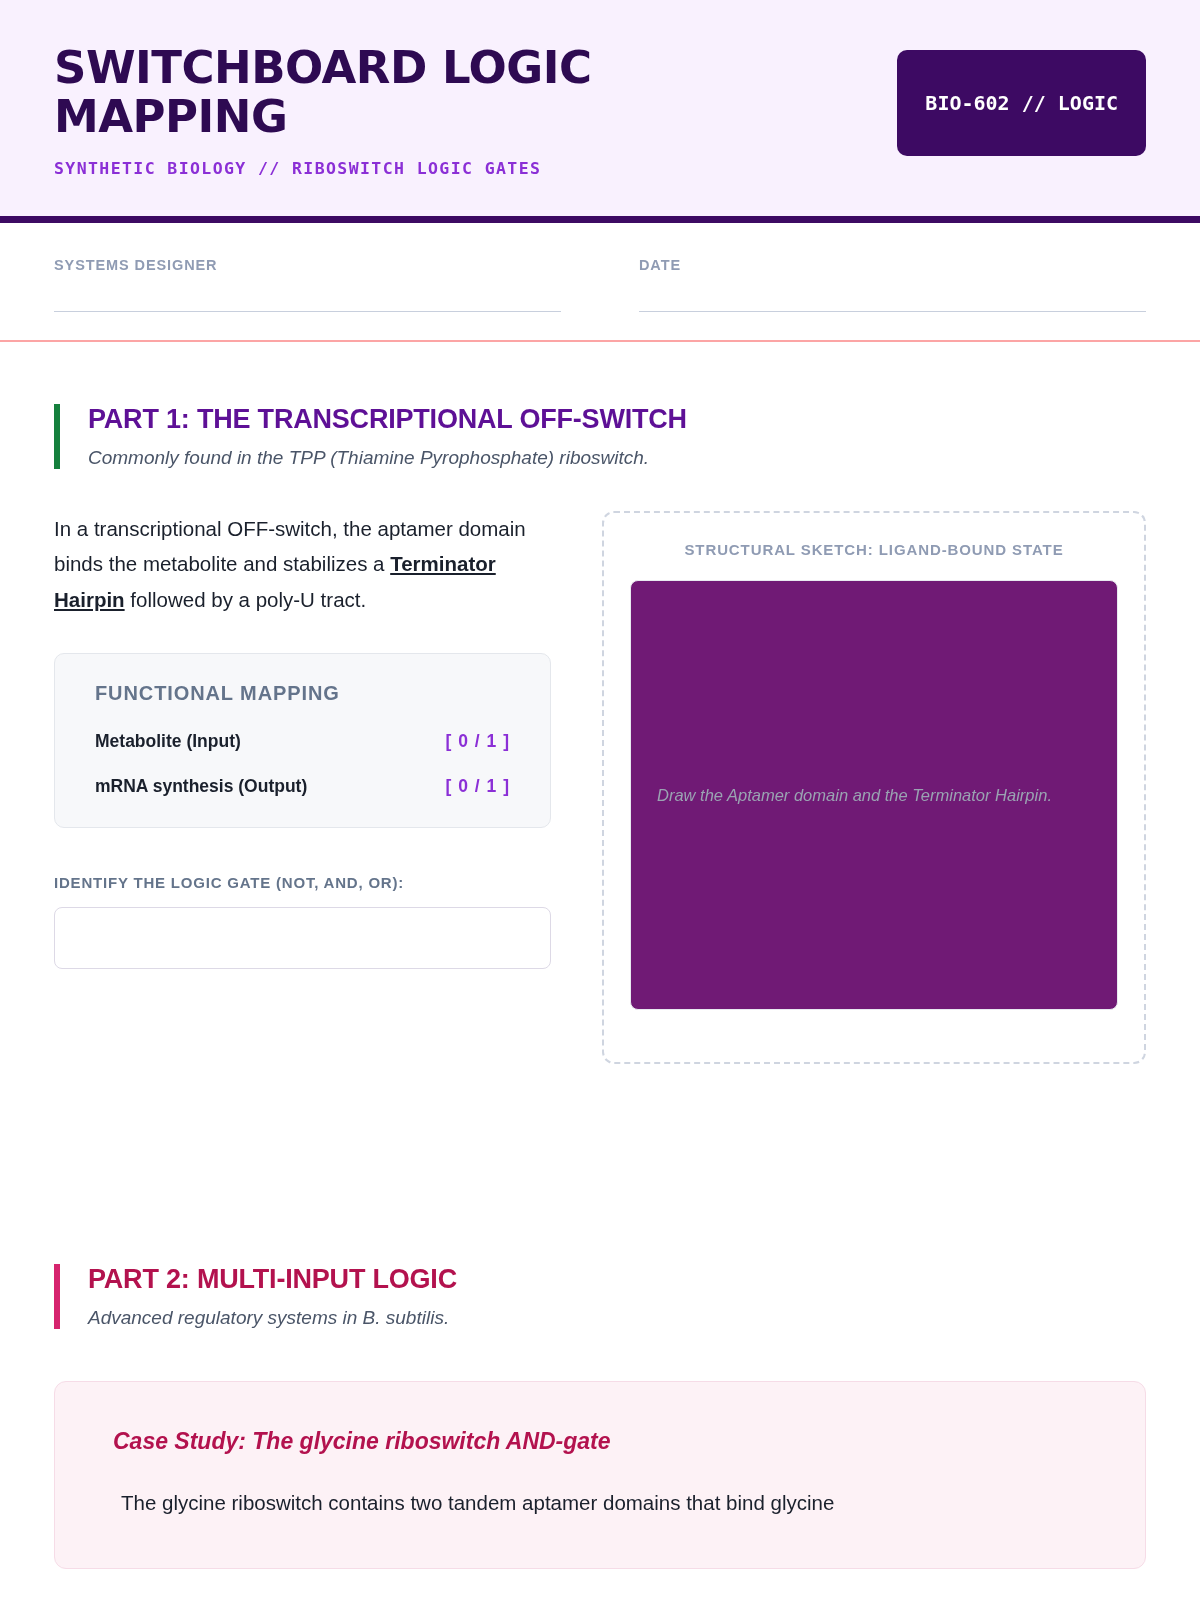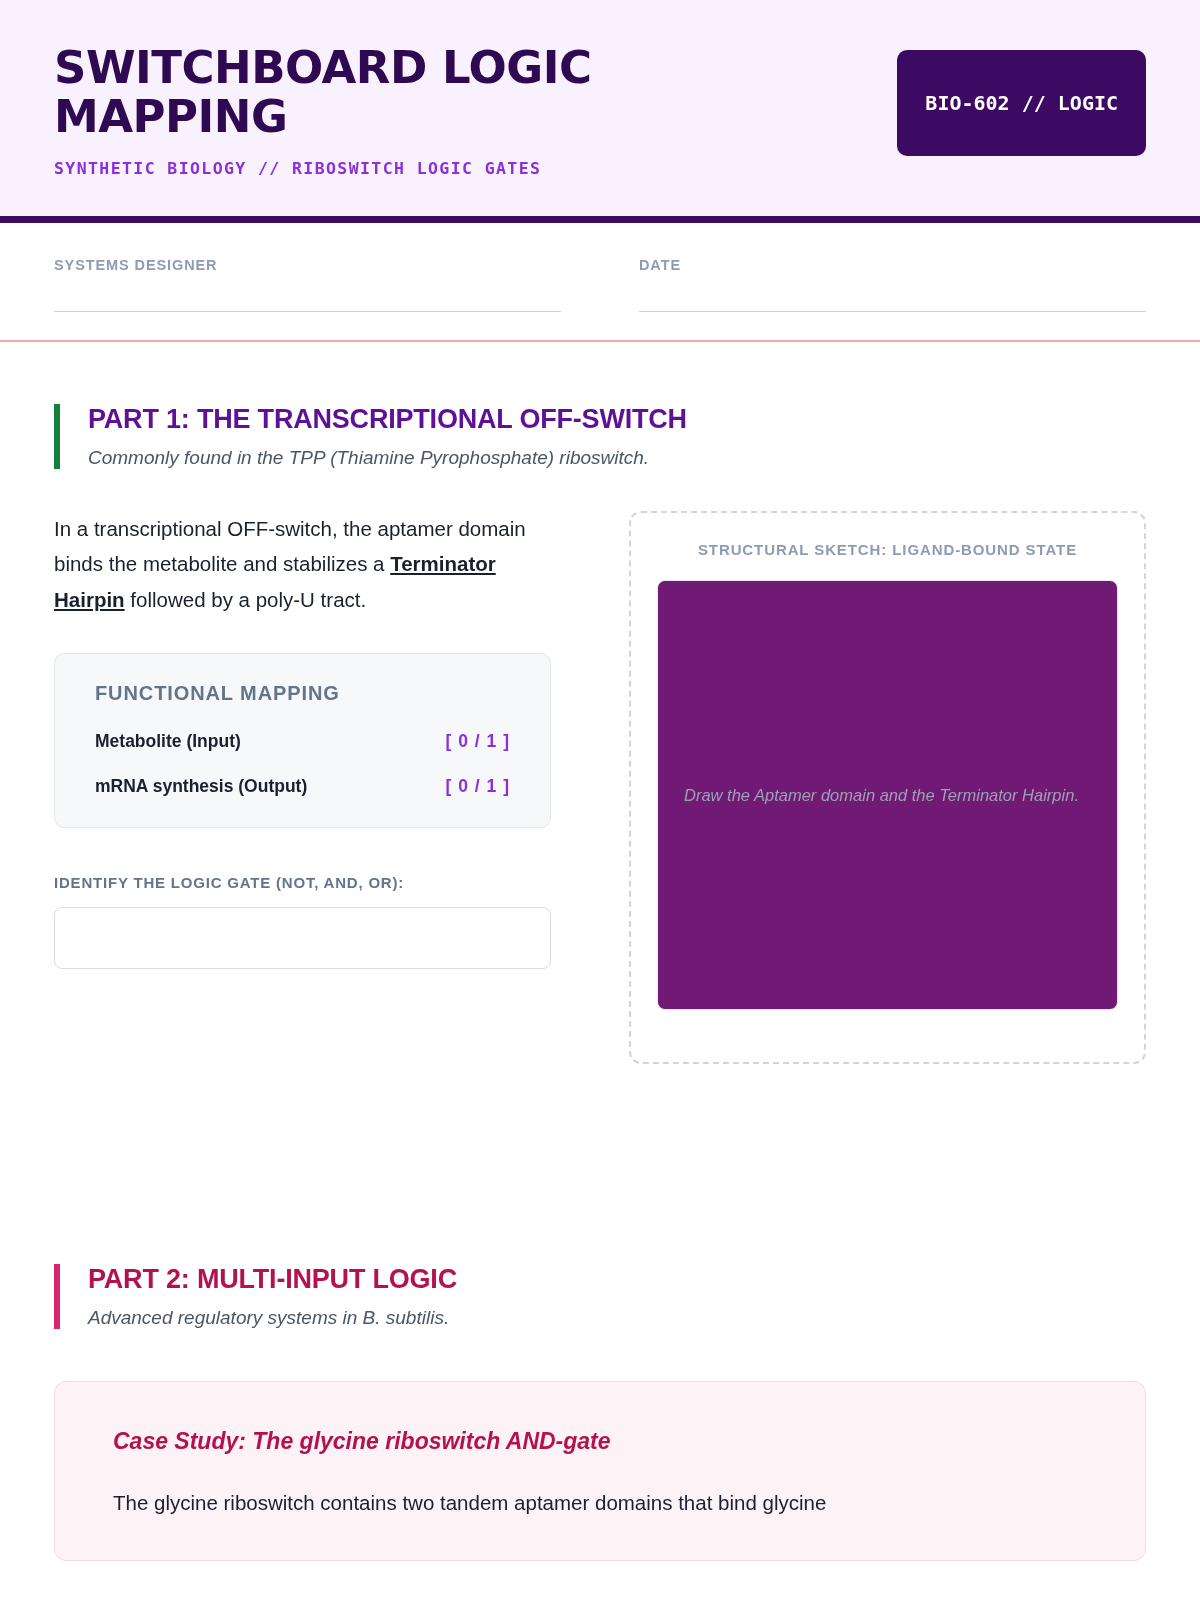--- a/index.html
+++ b/index.html
@@ -99,21 +99,21 @@
   .section-desc {
     font-size: 19px;
     font-style: italic;
     color: #4a5568;
     margin: 0;
   }
 
   
   .part1-body {
     display: flex;
-    gap: 78px;
+    gap: 51px;
     margin-top: 42px;
   }
   .col-left { width: 497px; flex: none; }
   .col-right { flex: 1; }
 
   .intro-text {
     font-size: 20.5px;
     line-height: 1.72;
     color: #1a202c;
     margin: 0 0 36px 0;
@@ -222,21 +222,21 @@
     font-size: 23px;
     font-weight: 700;
     font-style: italic;
     color: #b3124e;
     margin: 0 0 30px 0;
   }
   .case-text {
     font-size: 20.5px;
     line-height: 1.72;
     color: #1a202c;
-    margin: 0;
+    margin: 8px;
   }
 </style>
 </head>
 <body>
 
 <div class="page">
 
   <div class="header">
     <div class="header-left">
       <h1 class="doc-title">SWITCHBOARD LOGIC MAPPING</h1>

